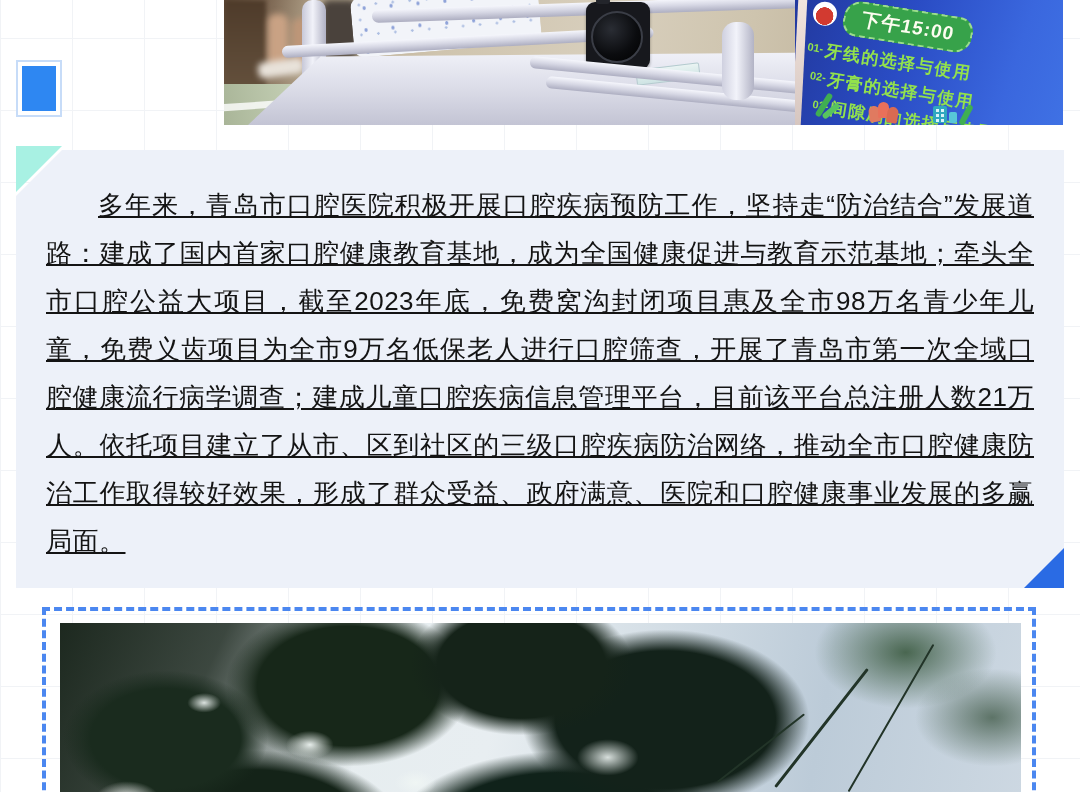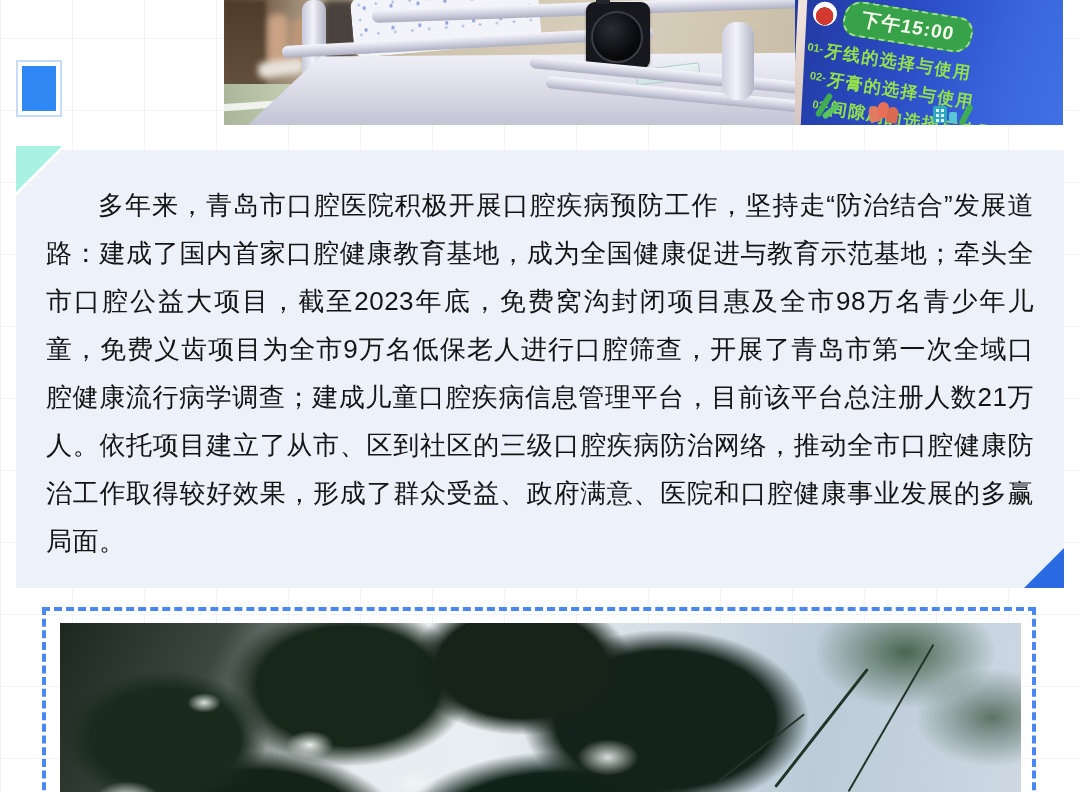--- a/index.html
+++ b/index.html
@@ -108,21 +108,21 @@
     box-shadow:5px 0 #d9f3f7,0 5px #d9f3f7,5px 5px #d9f3f7,0 10px #d9f3f7,5px 10px #d9f3f7; }
   .bld2 { position:absolute; left:154px; top:112px; width:8px; height:11px; background:#57c7d8; border-radius:2px; }
 
   
   .teal-corner { position:absolute; left:16px; top:146px; width:0; height:0;
     border-top:46px solid #a8f1e3; border-right:46px solid transparent; }
   .article-panel { position:absolute; left:16px; top:150px; width:1048px; height:438px;
     background:#edf1f9;
     clip-path:polygon(0 46px,46px 0,100% 0,100% 100%,0 100%); }
   .article-text { padding:31px 30px 20px 30px; font-size:26px; line-height:48px;
-    color:#141414; text-indent:2em; text-align:justify; letter-spacing:.5px; }
+    color:#141414; text-indent:2em; text-align:justify; letter-spacing:.5px;text-decoration:underline; }
   .blue-corner { position:absolute; left:1024px; top:548px; width:0; height:0;
     border-bottom:40px solid #2a6be4; border-left:40px solid transparent; }
 
   
   .trees-frame { position:absolute; left:42px; top:607px; width:994px; height:230px;
     border:4px dashed #4b87f0; }
   .trees-photo { position:absolute; left:14px; top:12px; width:961px; height:210px; overflow:hidden;
     background:
       radial-gradient(ellipse 34px 20px at 26% 58%, rgba(240,246,244,.95), rgba(240,246,244,0) 70%),
       radial-gradient(ellipse 24px 14px at 15% 38%, rgba(240,246,244,.9), rgba(240,246,244,0) 70%),

